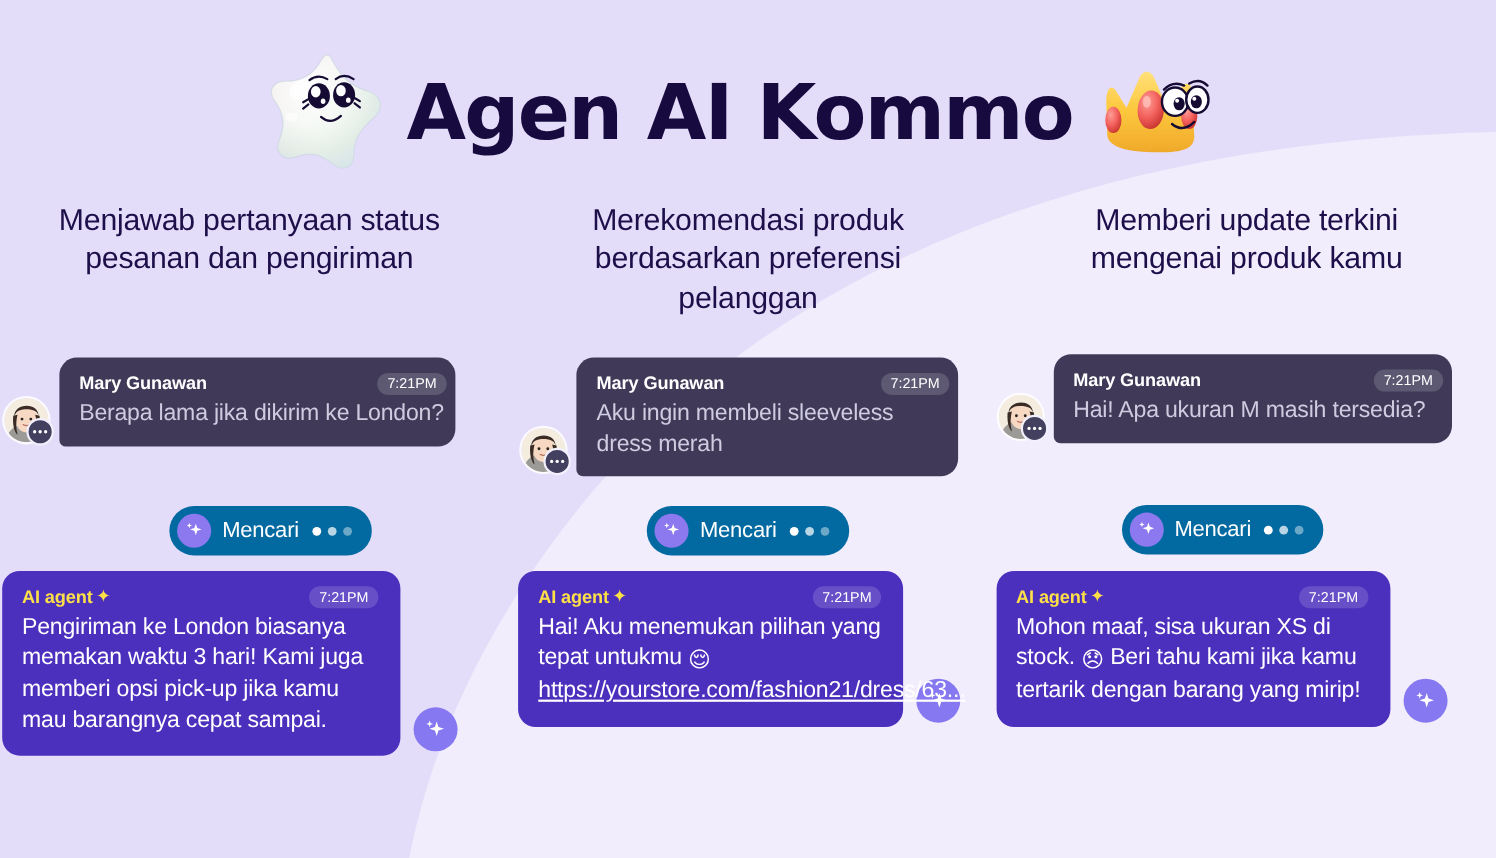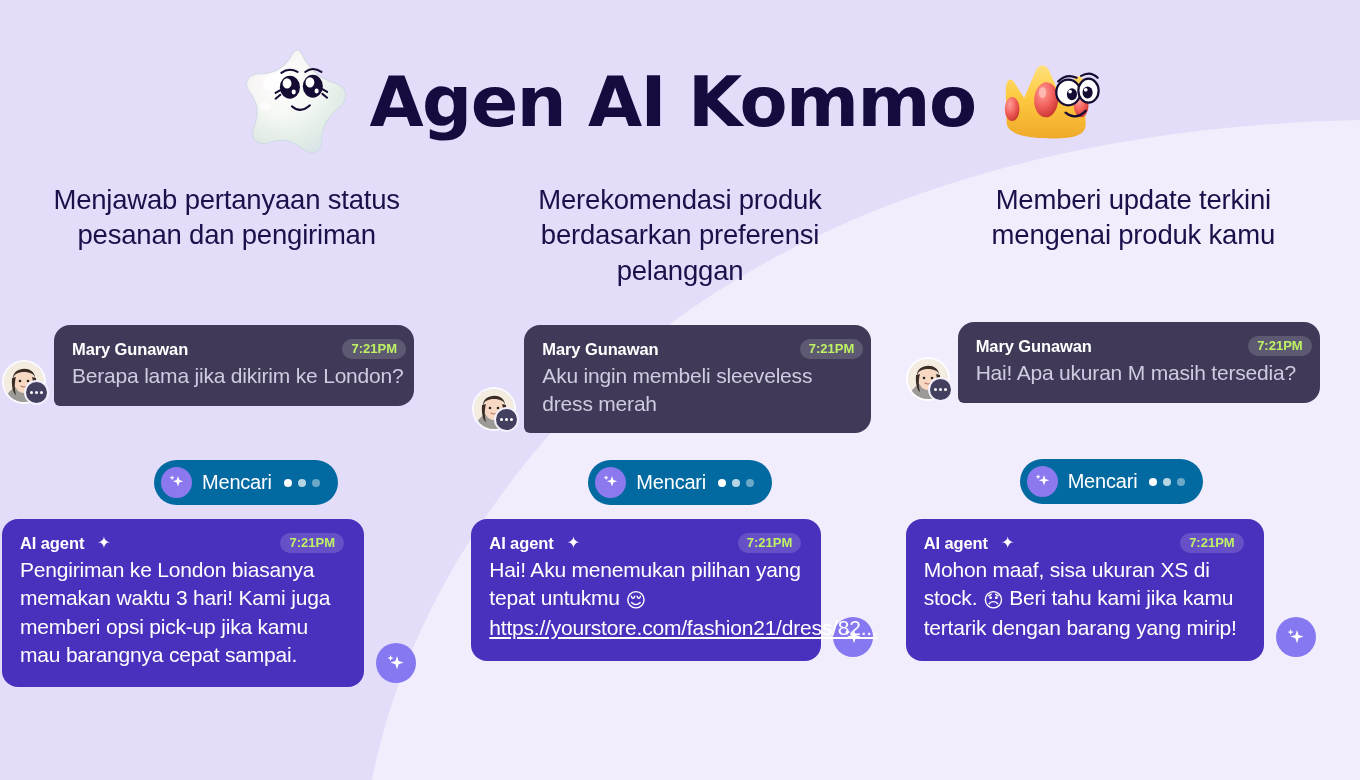--- a/index.html
+++ b/index.html
@@ -58,22 +58,22 @@
   }
   .avatar-badge i{width:3px;height:3px;border-radius:50%;background:#fff;display:block;}
 
   .bubble-user{
     background:#403a58;border-radius:16px;border-bottom-left-radius:6px;
     padding:14px 8px 16px 18px;box-sizing:border-box;position:relative;
   }
   .bubble-head{display:flex;align-items:center;justify-content:space-between;gap:18px;margin-bottom:3px;}
   .sender{color:#ffffff;font-size:16.5px;font-weight:700;letter-spacing:-0.1px;white-space:nowrap;}
   .time-pill{
-    background:rgba(255,255,255,.16);color:#bef264;border-radius:10px;
-    padding:2px 9px 3px;font-size:13px;font-weight:700;white-space:nowrap;
+    background:rgba(255,255,255,.16);color:#ffffff;border-radius:10px;
+    padding:2px 9px 3px;font-size:13px;font-weight:400;white-space:nowrap;
   }
   .msg-user{color:#cfcbe0;font-size:21px;line-height:1.32;letter-spacing:-0.2px;}
 
   
   .pill-row{position:absolute;display:flex;}
   .pill{
     display:inline-flex;align-items:center;gap:10px;
     background:#0369a1;border-radius:30px;padding:7px 18px 7px 7px;
   }
   .pill-icon{
@@ -85,21 +85,21 @@
   .dots i{width:8px;height:8px;border-radius:50%;background:#fff;display:block;}
   .dots i:nth-child(2){opacity:.72;}
   .dots i:nth-child(3){opacity:.42;}
 
   
   .ai-row{position:absolute;display:flex;align-items:flex-end;gap:12px;}
   .bubble-ai{
     background:#4b2fbd;border-radius:16px;
     padding:14px 20px 18px 18px;box-sizing:border-box;position:relative;
   }
-  .ai-name{color:#ffffff;font-size:16.5px;font-weight:700;letter-spacing:-0.1px;display:flex;align-items:center;gap:13px;}
+  .ai-name{color:#fde047;font-size:16.5px;font-weight:700;letter-spacing:-0.1px;display:flex;align-items:center;gap:3px;}
   .ai-spark{font-size:16px;line-height:1;}
   .msg-ai{color:#ffffff;font-size:21px;line-height:1.35;letter-spacing:-0.2px;}
   .msg-ai .link{text-decoration:underline;text-underline-offset:2px;}
   .ai-avatar{
     width:40px;height:40px;border-radius:50%;background:#8678f0;flex:0 0 40px;
     display:flex;align-items:center;justify-content:center;margin-bottom:4px;
   }
   .emoji-inline{font-size:20px;vertical-align:-2px;}
 </style>
 </head>
@@ -326,21 +326,21 @@
         <div class="bubble-ai" style="width:350px;">
           <div class="bubble-head">
             <span class="ai-name">
               <span>AI agent</span>
               <span class="ai-spark">✦</span>
             </span>
             <span class="time-pill">7:21PM</span>
           </div>
           <div class="msg-ai">
             <span>Hai! Aku menemukan pilihan yang tepat untukmu </span><span class="emoji-inline">😌</span>
-            <span class="link">https://yourstore.com/fashion21/dress/82...</span>
+            <span class="link">https://yourstore.com/fashion21/dress/63...</span>
           </div>
         </div>
         <div class="ai-avatar">
           <svg width="22" height="22" viewBox="0 0 22 22" fill="#ffffff">
             <path d="M12,4 L13.6,9 L18.6,10.6 L13.6,12.2 L12,17.2 L10.4,12.2 L5.4,10.6 L10.4,9 Z"></path>
             <path d="M5.6,3 L6.4,5.3 L8.7,6.1 L6.4,6.9 L5.6,9.2 L4.8,6.9 L2.5,6.1 L4.8,5.3 Z"></path>
           </svg>
         </div>
       </div>
     </div>

